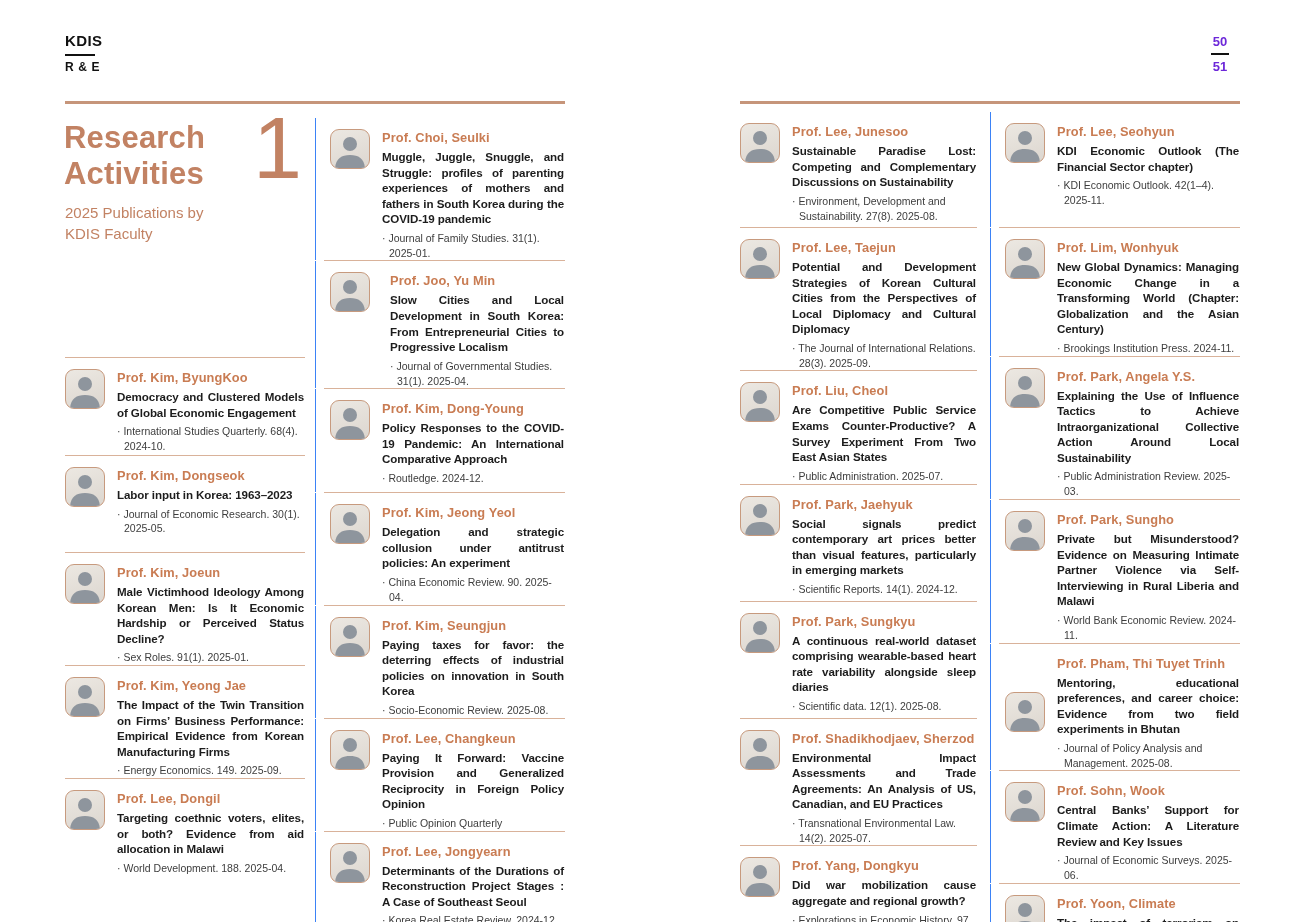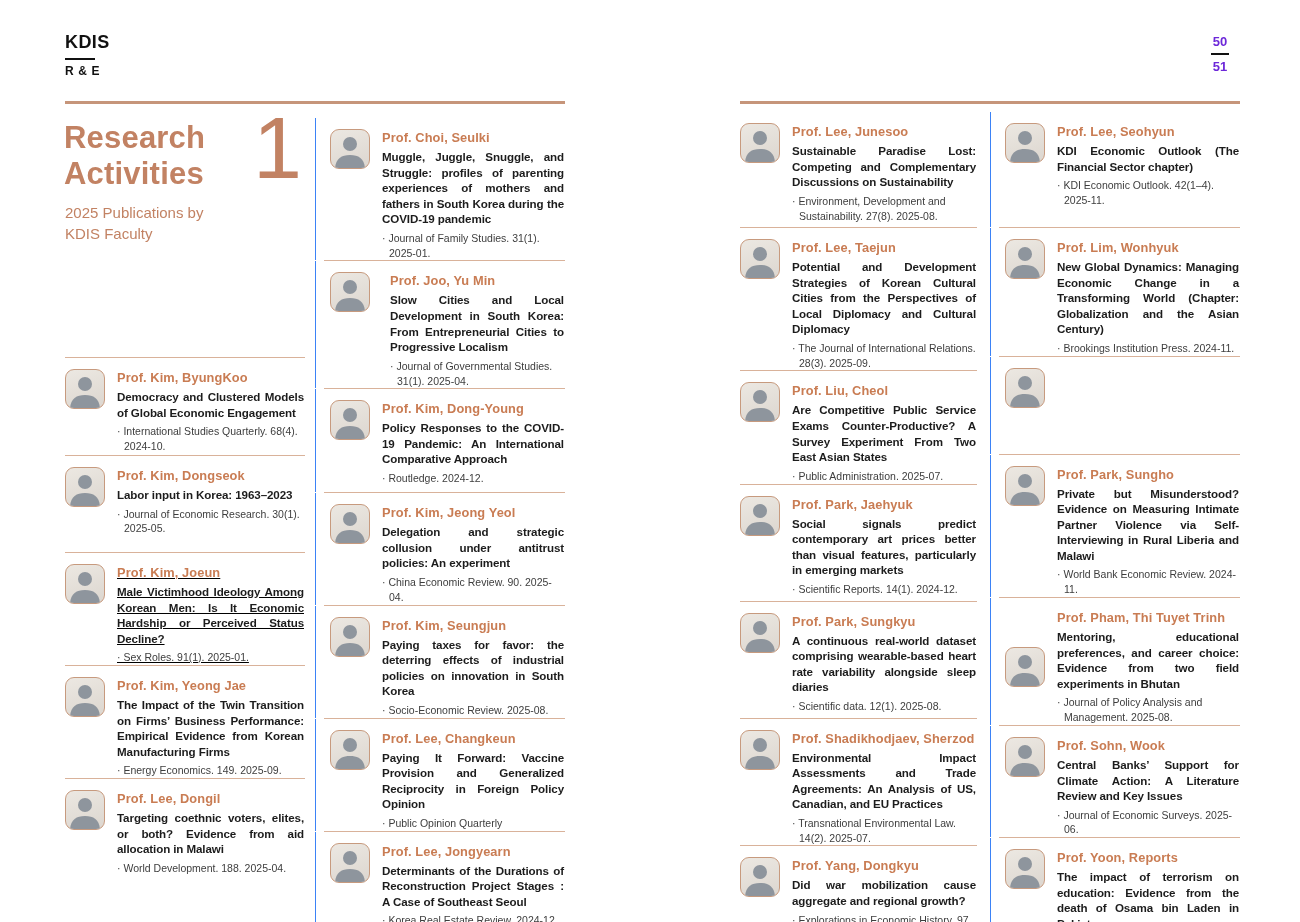--- a/index.html
+++ b/index.html
@@ -3,21 +3,21 @@
 <meta charset="utf-8">
 <style>
   html,body { margin:0; padding:0; background:#ffffff; }
   .page {
     position:relative; width:1300px; height:922px; background:#ffffff;
     font-family:"Liberation Sans", sans-serif; overflow:hidden;
   }
 
   
   .brand { position:absolute; left:65px; top:32px; color:#111; }
-  .brand .t { font-size:18px; font-weight:700; letter-spacing:.4px;text-align:center; }
+  .brand .t { font-size:15px; font-weight:700; letter-spacing:.4px;text-align:center; }
   .brand .line { width:30px; height:2px; background:#111; margin:5px 0 4px 0; }
   .brand .b { font-size:12px; font-weight:700; letter-spacing:.6px; }
 
   .pageno { position:absolute; right:67px; top:34px; text-align:center; color:#6d28d9; width:26px; }
   .pageno .t { font-size:13px; font-weight:700; }
   .pageno .line { width:18px; height:1.5px; background:#111; margin:4px auto 4px auto; }
   .pageno .b { font-size:13px; font-weight:700; }
 
   
   .rule-top { position:absolute; top:101px; height:3px; background:#c6957a; }
@@ -107,21 +107,21 @@
           <path d="M4 40 C4 29 10 25 19 25 C28 25 34 29 34 40 Z" fill="#8e959d"></path>
         </svg>
       </div>
       <div class="einfo">
         <div class="pname">Prof. Kim, Dongseok</div>
         <div class="ptitle">Labor input in Korea: 1963–2023</div>
         <div class="pcite">· Journal of Economic Research. 30(1). 2025-05.</div>
       </div>
     </div>
   <div class="sep"></div>
-    <div class="entry" style="min-height: 108px; text-decoration: underline;">
+    <div class="entry" style="min-height: 108px;">
       <div class="photo">
         <svg viewBox="0 0 38 38" preserveAspectRatio="xMidYMax meet">
           <circle cx="19" cy="14" r="7" fill="#8e959d"></circle>
           <path d="M4 40 C4 29 10 25 19 25 C28 25 34 29 34 40 Z" fill="#8e959d"></path>
         </svg>
       </div>
       <div class="einfo">
         <div class="pname">Prof. Kim, Joeun</div>
         <div class="ptitle">Male Victimhood Ideology Among Korean Men: Is It Economic Hardship or Perceived Status Decline?</div>
         <div class="pcite">· Sex Roles. 91(1). 2025-01.</div>
@@ -383,20 +383,25 @@
       </div>
     </div>
   <div class="sep"></div>
     <div class="entry" style="min-height: 97px;">
       <div class="photo">
         <svg viewBox="0 0 38 38" preserveAspectRatio="xMidYMax meet">
           <circle cx="19" cy="14" r="7" fill="#8e959d"></circle>
           <path d="M4 40 C4 29 10 25 19 25 C28 25 34 29 34 40 Z" fill="#8e959d"></path>
         </svg>
       </div>
+      <div class="einfo">
+        <div class="pname">Prof. Park, Angela Y.S.</div>
+        <div class="ptitle">Explaining the Use of Influence Tactics to Achieve Intraorganizational Collective Action Around Local Sustainability</div>
+        <div class="pcite">· Public Administration Review. 2025-03.</div>
+      </div>
     </div>
   <div class="sep"></div>
     <div class="entry" style="min-height: 116px;">
       <div class="photo">
         <svg viewBox="0 0 38 38" preserveAspectRatio="xMidYMax meet">
           <circle cx="19" cy="14" r="7" fill="#8e959d"></circle>
           <path d="M4 40 C4 29 10 25 19 25 C28 25 34 29 34 40 Z" fill="#8e959d"></path>
         </svg>
       </div>
       <div class="einfo">
@@ -435,20 +440,20 @@
     </div>
   <div class="sep"></div>
     <div class="entry" style="min-height: 119px;">
       <div class="photo">
         <svg viewBox="0 0 38 38" preserveAspectRatio="xMidYMax meet">
           <circle cx="19" cy="14" r="7" fill="#8e959d"></circle>
           <path d="M4 40 C4 29 10 25 19 25 C28 25 34 29 34 40 Z" fill="#8e959d"></path>
         </svg>
       </div>
       <div class="einfo">
-        <div class="pname">Prof. Yoon, Reports</div>
+        <div class="pname">Prof. Yoon, Climate</div>
         <div class="ptitle">The impact of terrorism on education: Evidence from the death of Osama bin Laden in Pakistan</div>
 
       </div>
     </div>
   </div>
 
 </div>
 
 </body></html>

